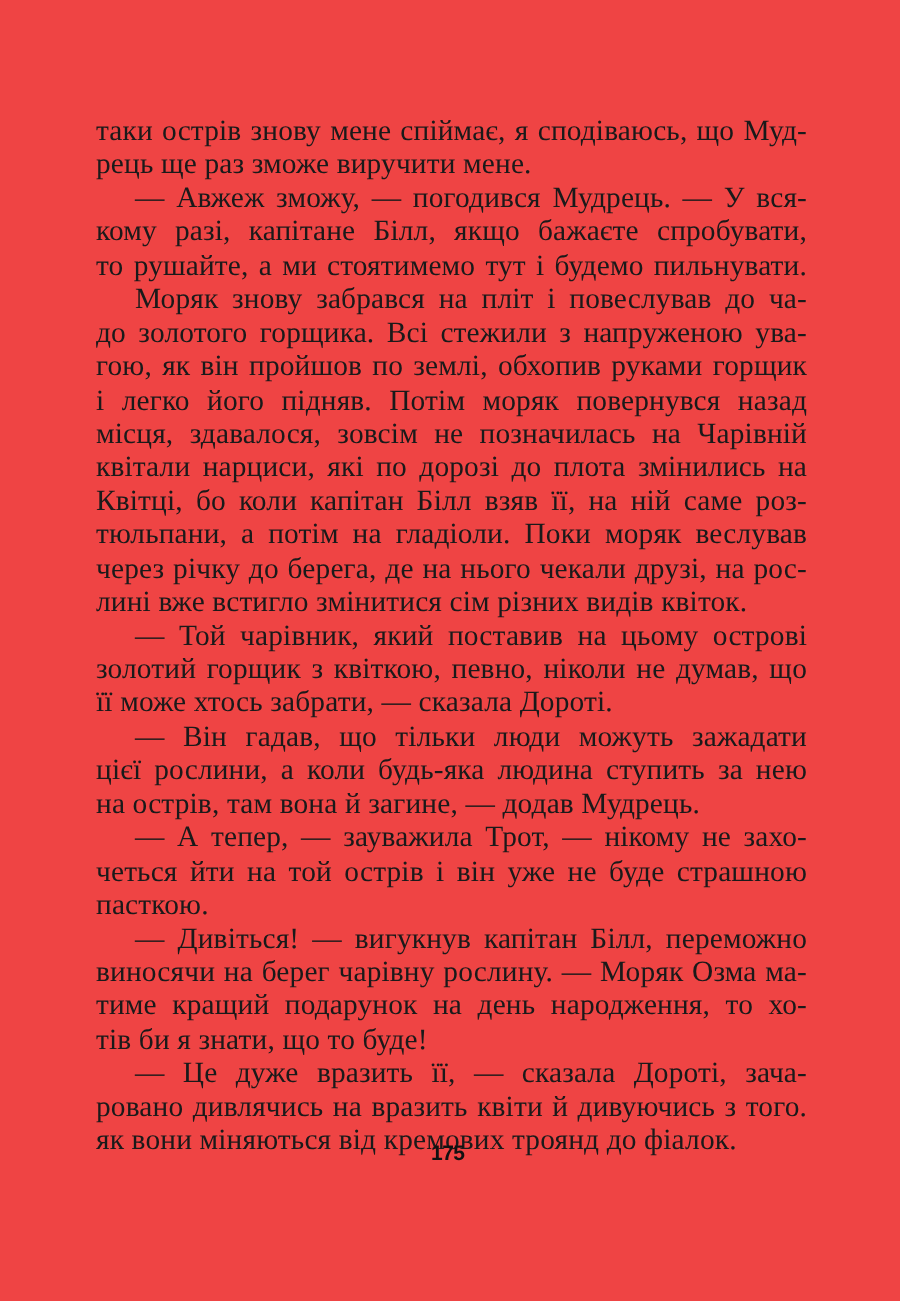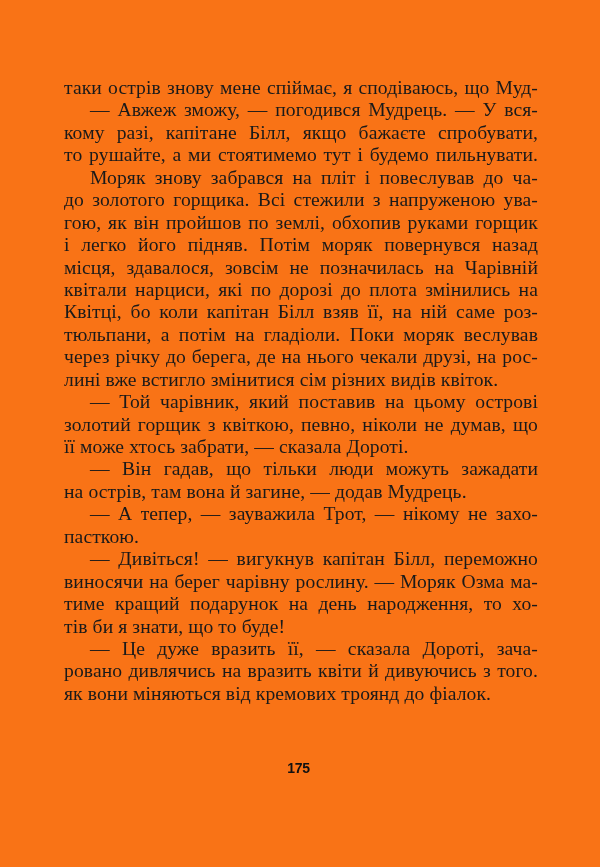--- a/index.html
+++ b/index.html
@@ -12,21 +12,21 @@
       height: 867px;
       position: relative;
       overflow: hidden;
       color: #1a1a1a;
     }
     .page {
       position: absolute;
       left: 0; top: 0;
       width: 600px;
       height: 867px;
-      background: #f97316;
+      background: #ef4444;
     }
     .text-block {
       position: absolute;
       left: 64px;
       top: 77px;
       width: 474px;
       font-family: "Liberation Serif", "DejaVu Serif", serif;
       font-size: 19.6px;
       line-height: 22.45px;
       letter-spacing: 0.1px;
@@ -58,39 +58,42 @@
       letter-spacing: -0.3px;
       color: #111;
     }
   </style>
 </head>
 <body>
 
 <div class="page">
   <div class="text-block" id="text-block">
     <span class="line">таки острів знову мене спіймає, я сподіваюсь, що Муд-</span>
+    <span class="line last">рець ще раз зможе виручити мене.</span>
     <span class="line indent">— Авжеж зможу, — погодився Мудрець. — У вся-</span>
     <span class="line">кому разі, капітане Білл, якщо бажаєте спробувати,</span>
     <span class="line">то рушайте, а ми стоятимемо тут і будемо пильнувати.</span>
     <span class="line indent">Моряк знову забрався на пліт і повеслував до ча-</span>
     <span class="line">до золотого горщика. Всі стежили з напруженою ува-</span>
     <span class="line">гою, як він пройшов по землі, обхопив руками горщик</span>
     <span class="line">і легко його підняв. Потім моряк повернувся назад</span>
     <span class="line">місця, здавалося, зовсім не позначилась на Чарівній</span>
     <span class="line">квітали нарциси, які по дорозі до плота змінились на</span>
     <span class="line">Квітці, бо коли капітан Білл взяв її, на ній саме роз-</span>
     <span class="line">тюльпани, а потім на гладіоли. Поки моряк веслував</span>
     <span class="line">через річку до берега, де на нього чекали друзі, на рос-</span>
     <span class="line last">лині вже встигло змінитися сім різних видів квіток.</span>
     <span class="line indent">— Той чарівник, який поставив на цьому острові</span>
     <span class="line">золотий горщик з квіткою, певно, ніколи не думав, що</span>
     <span class="line last">її може хтось забрати, — сказала Дороті.</span>
     <span class="line indent">— Він гадав, що тільки люди можуть зажадати</span>
+    <span class="line">цієї рослини, а коли будь-яка людина ступить за нею</span>
     <span class="line last">на острів, там вона й загине, — додав Мудрець.</span>
     <span class="line indent">— А тепер, — зауважила Трот, — нікому не захо-</span>
+    <span class="line">четься йти на той острів і він уже не буде страшною</span>
     <span class="line last">пасткою.</span>
     <span class="line indent">— Дивіться! — вигукнув капітан Білл, переможно</span>
     <span class="line">виносячи на берег чарівну рослину. — Моряк Озма ма-</span>
     <span class="line">тиме кращий подарунок на день народження, то хо-</span>
     <span class="line last">тів би я знати, що то буде!</span>
     <span class="line indent">— Це дуже вразить її, — сказала Дороті, зача-</span>
     <span class="line">ровано дивлячись на вразить квіти й дивуючись з того.</span>
     <span class="line last">як вони міняються від кремових троянд до фіалок.</span>
   </div>
 

